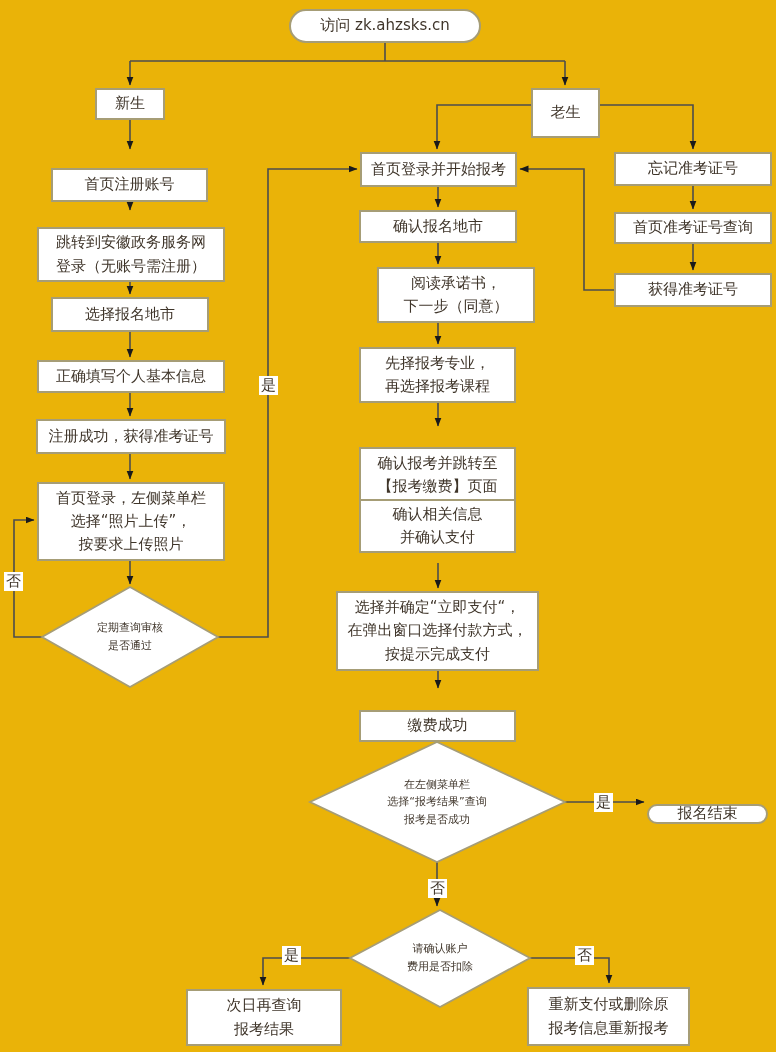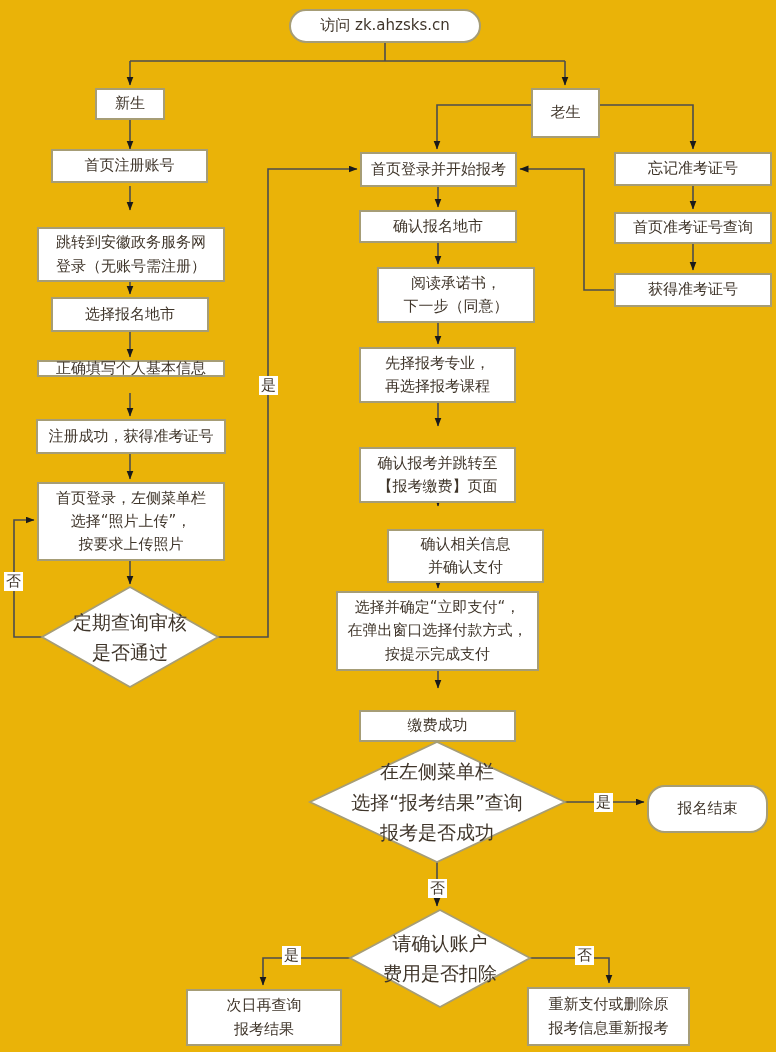--- a/index.html
+++ b/index.html
@@ -26,21 +26,21 @@
     font-size:15px;
     line-height:1.55;
     white-space:pre-line;
     z-index:2;
   }
   .pill{border-radius:18px;}
   .dtext{
     position:absolute;
     display:flex;align-items:center;justify-content:center;
     text-align:center;
-    font-size:19px;line-height:1.6;
+    font-size:11px;line-height:1.6;
     white-space:pre-line;
     z-index:3;
     background:transparent;
   }
   .elabel{
     position:absolute;
     font-size:15px;line-height:1;
     background:#fff;
     padding:2px 2px;
     z-index:4;
@@ -95,45 +95,45 @@
       <path d="M530,958 L609,958 L609,983" marker-end="url(#arw)"></path>
     </g>
     <g stroke="#a69d76" stroke-width="1.8" fill="#ffffff">
       <polygon points="130,587 218,637 130,687 42,637"></polygon>
       <polygon points="437,742 565,802 437,862 310,802"></polygon>
       <polygon points="440,910 530,958 440,1007 350,958"></polygon>
     </g>
   </svg>
 
   <div class="pill" style="left:289px;top:9px;width:192px;height:34px;">访问 zk.ahzsks.cn</div>
-  <div class="pill" style="left:647px;top:785px;width:121px;height:48px;">报名结束</div>
+  <div class="pill" style="left:647px;top:804px;width:121px;height:20px;">报名结束</div>
 
   <div class="box" style="left:95px;top:88px;width:70px;height:32px;">新生</div>
-  <div class="box" style="left:51px;top:149px;width:157px;height:34px;">首页注册账号</div>
+  <div class="box" style="left:51px;top:168px;width:157px;height:34px;">首页注册账号</div>
   <div class="box" style="left:37px;top:227px;width:188px;height:55px;">跳转到安徽政务服务网
 登录（无账号需注册）</div>
   <div class="box" style="left:51px;top:297px;width:158px;height:35px;">选择报名地市</div>
-  <div class="box" style="left:37px;top:360px;width:188px;height:17px;">正确填写个人基本信息</div>
+  <div class="box" style="left:37px;top:360px;width:188px;height:33px;">正确填写个人基本信息</div>
   <div class="box" style="left:36px;top:419px;width:190px;height:35px;">注册成功，获得准考证号</div>
   <div class="box" style="left:37px;top:482px;width:188px;height:79px;">首页登录，左侧菜单栏
 选择“照片上传”，
 按要求上传照片</div>
   <div class="dtext" style="left:50px;top:610px;width:160px;height:54px;">定期查询审核
 是否通过</div>
 
   <div class="box" style="left:531px;top:88px;width:69px;height:50px;">老生</div>
   <div class="box" style="left:360px;top:152px;width:157px;height:35px;">首页登录并开始报考</div>
   <div class="box" style="left:359px;top:210px;width:158px;height:33px;">确认报名地市</div>
   <div class="box" style="left:377px;top:267px;width:158px;height:56px;">阅读承诺书，
 下一步（同意）</div>
   <div class="box" style="left:359px;top:347px;width:157px;height:56px;">先择报考专业，
 再选择报考课程</div>
   <div class="box" style="left:359px;top:447px;width:157px;height:56px;">确认报考并跳转至
 【报考缴费】页面</div>
-  <div class="box" style="left:359px;top:529px;width:157px;height:54px;margin-left:28px;">确认相关信息
+  <div class="box" style="left:359px;top:499px;width:157px;height:54px;">确认相关信息
 并确认支付</div>
   <div class="box" style="left:336px;top:591px;width:203px;height:80px;">选择并确定“立即支付“，
 在弹出窗口选择付款方式，
 按提示完成支付</div>
   <div class="box" style="left:359px;top:710px;width:157px;height:32px;">缴费成功</div>
   <div class="dtext" style="left:322px;top:762px;width:230px;height:80px;">在左侧菜单栏
 选择“报考结果”查询
 报考是否成功</div>
   <div class="dtext" style="left:355px;top:932px;width:170px;height:52px;">请确认账户
 费用是否扣除</div>

